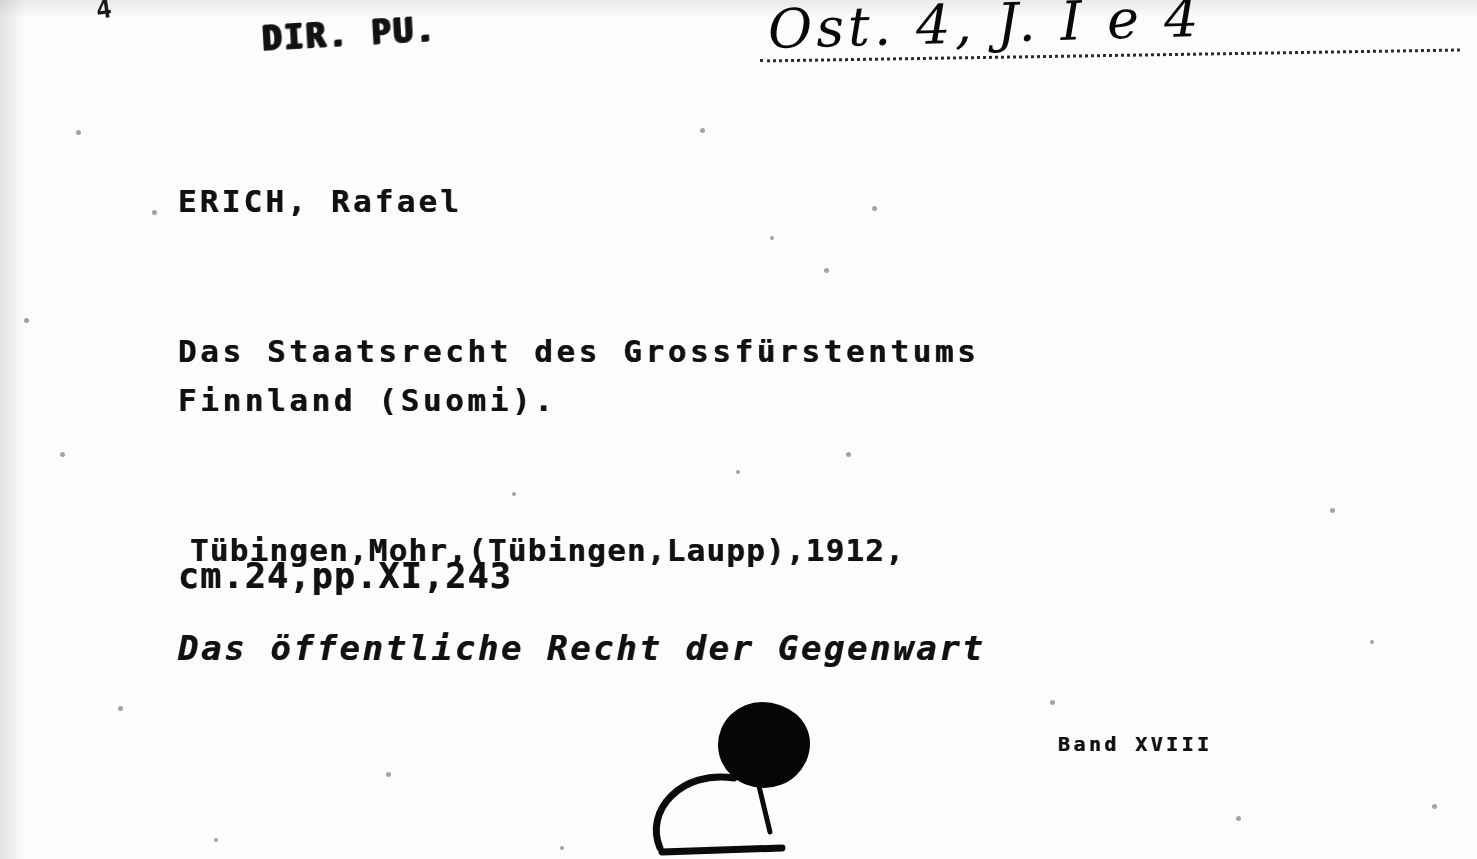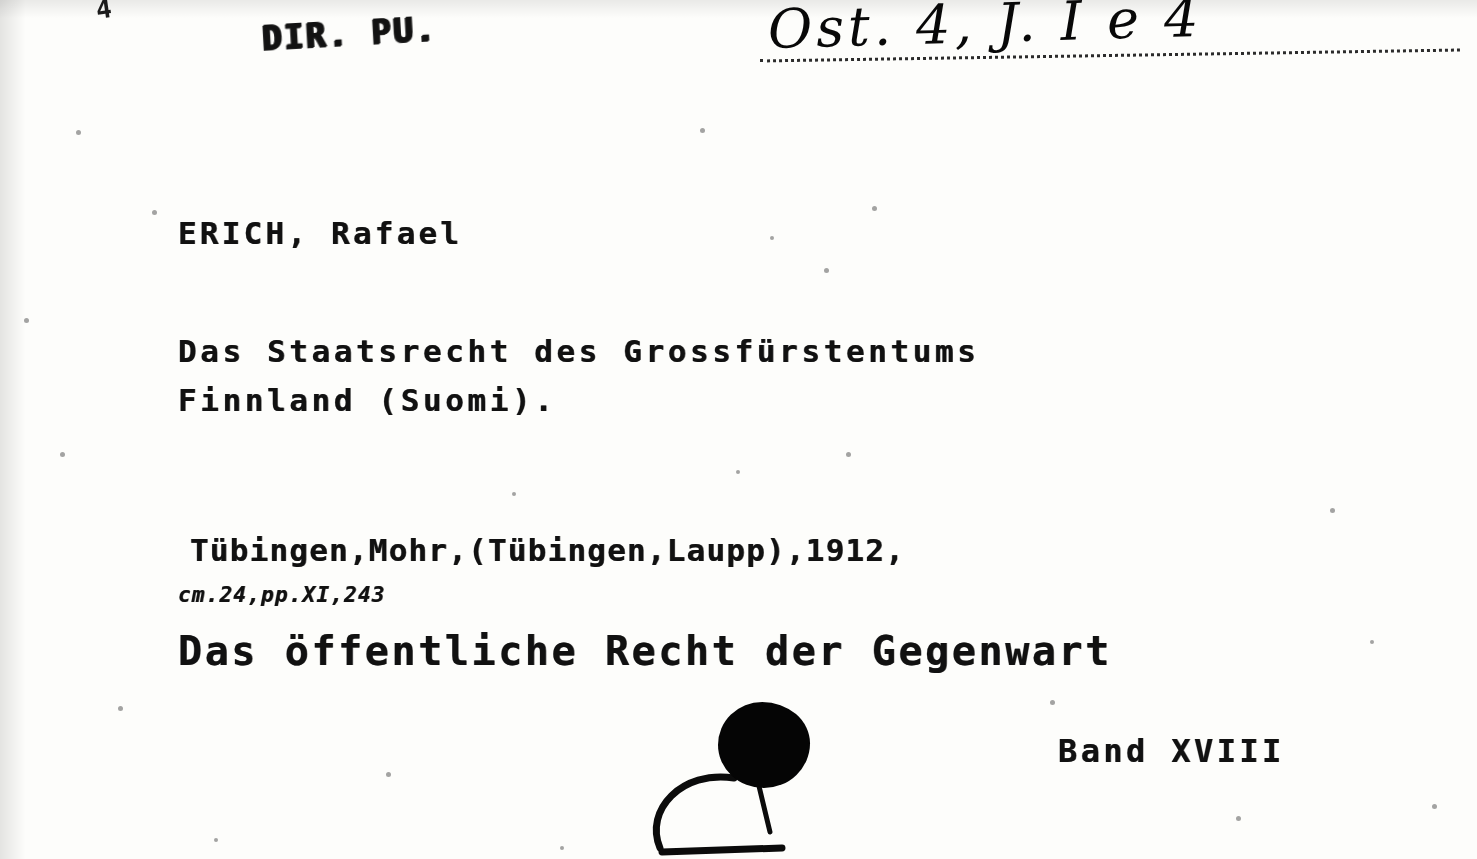--- a/index.html
+++ b/index.html
@@ -79,21 +79,20 @@
     color: #111;
     white-space: pre;
     text-shadow: 0.6px 0 0 rgba(0,0,0,.55), -0.4px 0.3px 0 rgba(0,0,0,.35);
   }
 
   #author {
     left: 178px;
     top: 183px;
     font-size: 31px;
     letter-spacing: 3.2px;
-    margin-top: 32px;
   }
 
   #title1 {
     left: 178px;
     top: 333px;
     font-size: 31px;
     letter-spacing: 3.6px;
   }
   #title2 {
     left: 178px;
@@ -103,35 +102,35 @@
   }
 
   #imprint1 {
     left: 190px;
     top: 532px;
     font-size: 31px;
     letter-spacing: 1.2px;
   }
   #imprint2 {
     left: 178px;
-    top: 583px;
-    font-size: 21px;
+    top: 556px;
+    font-size: 35px;
     letter-spacing: 1.2px;
+  }
+  #series {
+    left: 178px;
+    top: 628px;
+    font-size: 34px;
+    letter-spacing: 2.6px;
     font-style: italic;
-  }
-  #series {
-    left: 178px;
-    top: 628px;
-    font-size: 40px;
-    letter-spacing: 2.6px;
   }
   #volume {
     left: 1058px;
     top: 732px;
-    font-size: 32px;
+    font-size: 20px;
     letter-spacing: 3.4px;
   }
 
   
   #blot {
     position: absolute;
     left: 718px;
     top: 702px;
     width: 92px;
     height: 86px;

